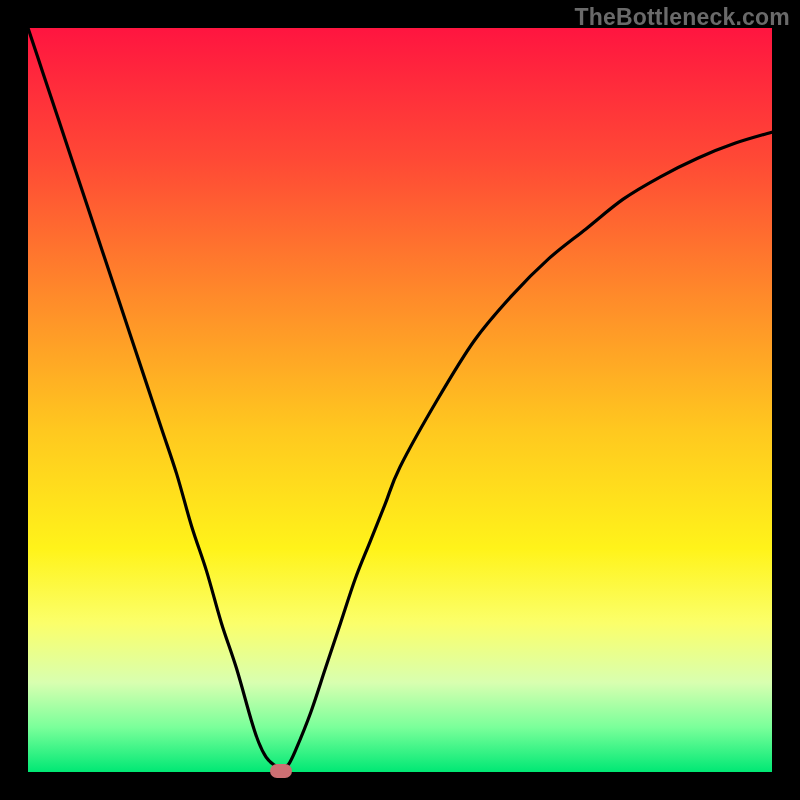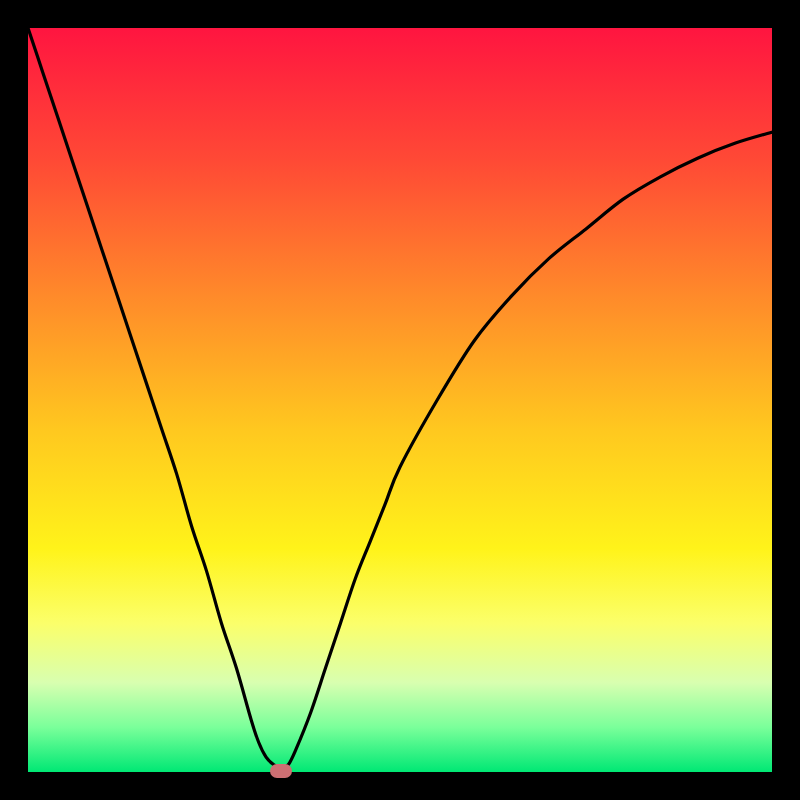--- a/index.html
+++ b/index.html
@@ -66,13 +66,14 @@
 </head>
 <body>
 
 <div class="frame">
   <div class="plot">
     <svg class="curve" viewBox="0 0 744 744" preserveAspectRatio="none">
       <path id="curve-path" fill="none" stroke="#000" stroke-width="3.2" stroke-linecap="round" stroke-linejoin="round" d="M 0.00 0.00 C 2.48 7.44, 9.92 29.76, 14.88 44.64 C 19.84 59.52, 24.80 74.40, 29.76 89.28 C 34.72 104.16, 39.68 119.04, 44.64 133.92 C 49.60 148.80, 54.56 163.68, 59.52 178.56 C 64.48 193.44, 69.44 208.32, 74.40 223.20 C 79.36 238.08, 84.32 252.96, 89.28 267.84 C 94.24 282.72, 99.20 297.60, 104.16 312.48 C 109.12 327.36, 114.08 342.24, 119.04 357.12 C 124.00 372.00, 128.96 386.88, 133.92 401.76 C 138.88 416.64, 143.84 430.28, 148.80 446.40 C 153.76 462.52, 158.72 482.36, 163.68 498.48 C 168.64 514.60, 173.60 527.00, 178.56 543.12 C 183.52 559.24, 188.48 579.08, 193.44 595.20 C 198.40 611.32, 203.36 623.72, 208.32 639.84 C 213.28 655.96, 219.48 679.52, 223.20 691.92 C 226.92 704.32, 228.16 708.04, 230.64 714.24 C 233.12 720.44, 235.60 725.40, 238.08 729.12 C 240.56 732.84, 243.04 734.70, 245.52 736.56 C 248.00 738.42, 250.48 740.28, 252.96 740.28 C 255.44 740.28, 257.92 739.66, 260.40 736.56 C 262.88 733.46, 264.12 730.36, 267.84 721.68 C 271.56 713.00, 277.76 698.12, 282.72 684.48 C 287.68 670.84, 292.64 654.72, 297.60 639.84 C 302.56 624.96, 307.52 610.08, 312.48 595.20 C 317.44 580.32, 322.40 564.20, 327.36 550.56 C 332.32 536.92, 337.28 525.76, 342.24 513.36 C 347.20 500.96, 352.16 488.56, 357.12 476.16 C 362.08 463.76, 363.32 456.32, 372.00 438.96 C 380.68 421.60, 396.80 393.08, 409.20 372.00 C 421.60 350.92, 434.00 329.84, 446.40 312.48 C 458.80 295.12, 471.20 281.48, 483.60 267.84 C 496.00 254.20, 508.40 241.80, 520.80 230.64 C 533.20 219.48, 545.60 210.80, 558.00 200.88 C 570.40 190.96, 582.80 179.80, 595.20 171.12 C 607.60 162.44, 620.00 155.62, 632.40 148.80 C 644.80 141.98, 657.20 135.78, 669.60 130.20 C 682.00 124.62, 694.40 119.66, 706.80 115.32 C 719.20 110.98, 737.80 106.02, 744.00 104.16"></path>
     </svg>
     <div class="marker" id="marker" style="left: 241.96px; top: 735.512px; background: rgb(204, 111, 115);"></div>
   </div>
+  <div class="watermark">TheBottleneck.com</div>
 </div>
 
 </body></html>

